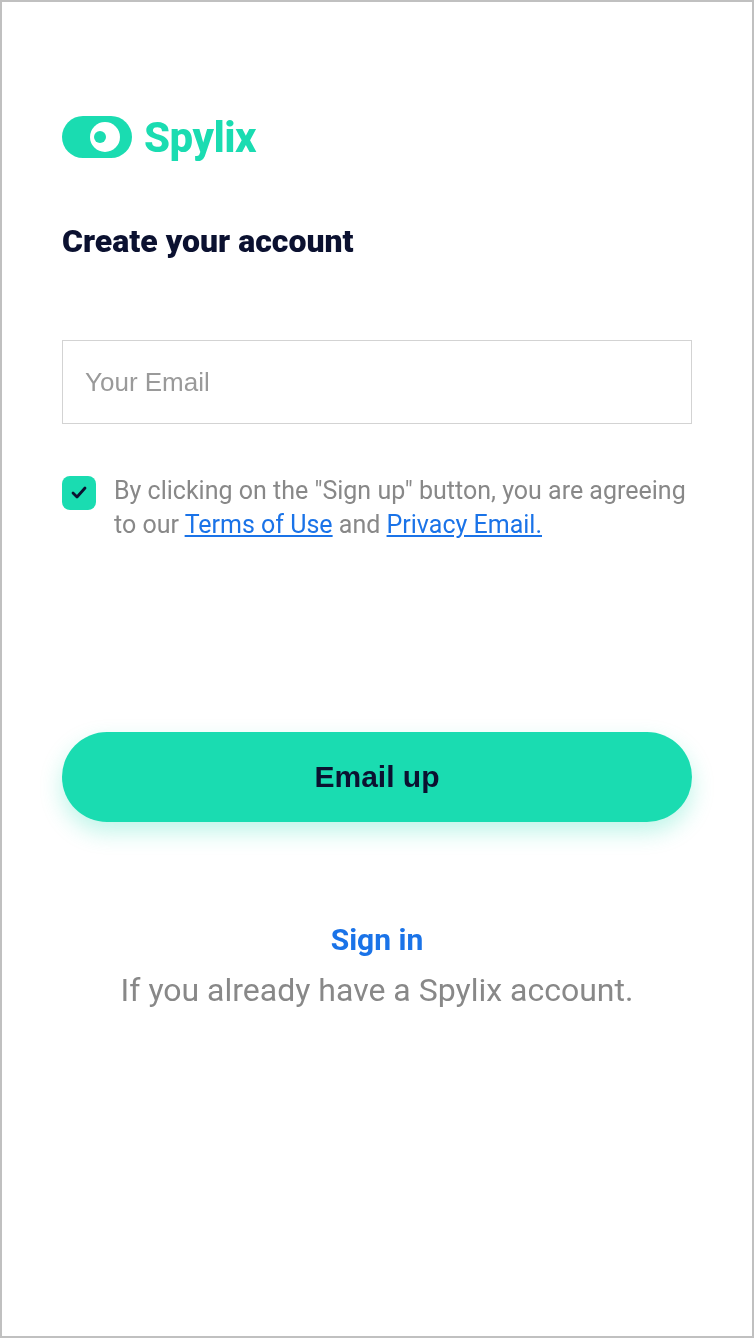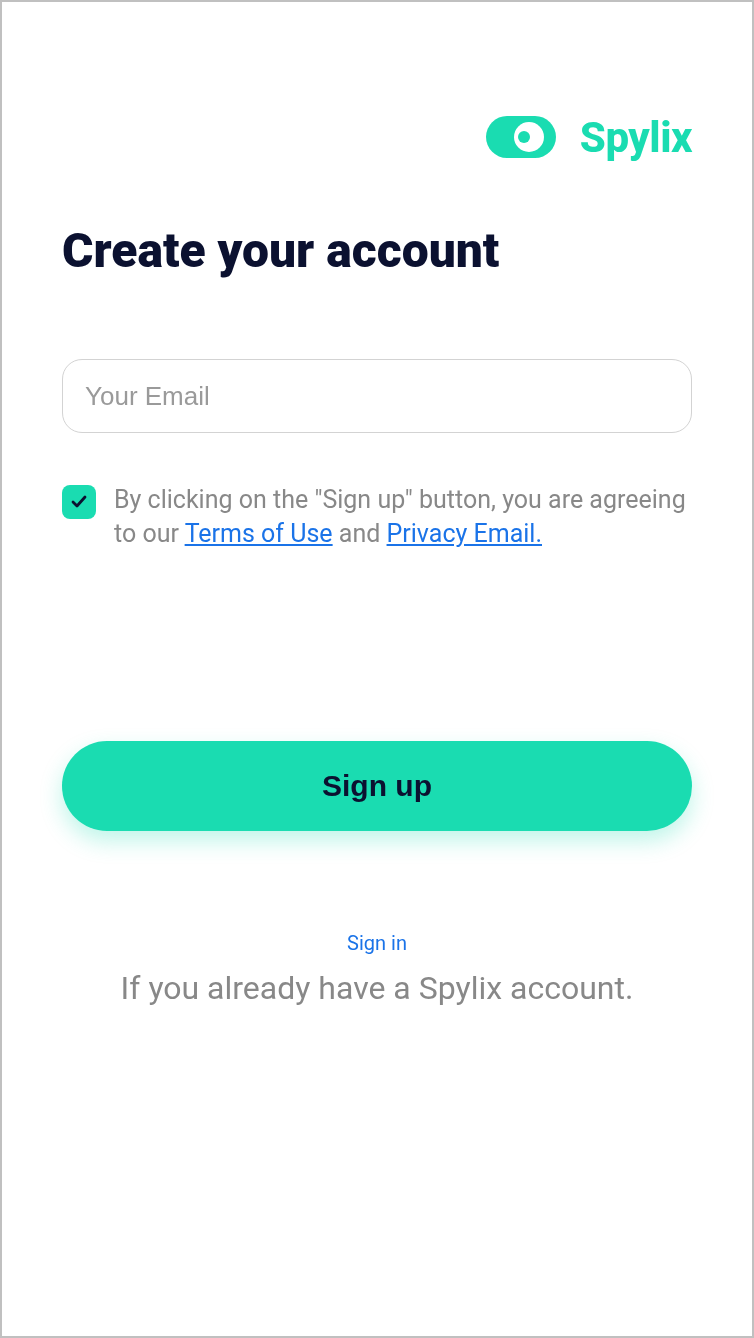--- a/index.html
+++ b/index.html
@@ -11,52 +11,51 @@
       font-family: -apple-system, BlinkMacSystemFont, 'Segoe UI', Roboto, sans-serif;
       background: #fff;
       width: 754px;
       height: 1338px;
       border: 2px solid #c0c0c0;
       padding: 60px;
     }
     .logo-wrap {
       display: flex;
       align-items: center;
-      gap: 24px;
+      gap: 12px;
       margin-top: 50px;
       margin-bottom: 60px;
-      justify-content: flex-end;
     }
     .logo-icon {
       width: 70px;
       height: 50px;
       position: relative;
     }
     .logo-text {
       font-size: 42px;
       font-weight: 800;
       color: #1adcb1;
       letter-spacing: -0.5px;
     }
     h1.heading {
-      font-size: 48px;
+      font-size: 32px;
       font-weight: 900;
       color: #0b1130;
       margin-bottom: 80px;
     }
     .field-label {
       font-size: 26px;
       color: #111;
       margin-bottom: 18px;
     }
     .email-input {
       width: 100%;
-      height: 74px;
+      height: 84px;
       border: 1px solid #d3d3d3;
-      border-radius: 20px;
+      border-radius: 0;
       padding: 0 22px;
       font-size: 26px;
       color: #333;
     }
     .email-input::placeholder {
       color: #9a9a9a;
     }
     .consent-row {
       display: flex;
       align-items: flex-start;
@@ -95,22 +94,22 @@
       font-size: 30px;
       font-weight: 800;
       cursor: pointer;
       box-shadow: 0 10px 22px rgba(26,220,177,0.28);
     }
     .signin-block {
       text-align: center;
       margin-top: 100px;
     }
     .signin-link {
-      font-size: 20px;
-      font-weight: 400;
+      font-size: 30px;
+      font-weight: 700;
       color: #1a73e8;
       text-decoration: none;
       display: inline-block;
       margin-bottom: 14px;
     }
     .signin-sub {
       font-size: 32px;
       color: #888;
     }
   </style>
@@ -143,21 +142,21 @@
     </svg>
   </div>
   <div class="consent-text">
     <span>By clicking on the "Sign up" button, you are agreeing to our </span>
     <a href="#">Terms of Use</a>
     <span> and </span>
     <a href="#">Privacy Email.</a>
   </div>
 </div>
 
-<button class="signup-btn">Sign up</button>
+<button class="signup-btn">Email up</button>
 
 <div class="signin-block">
   <a href="#" class="signin-link">Sign in</a>
   <div class="signin-sub">If you already have a Spylix account.</div>
 </div>
 
 
 
 
 </body></html>

